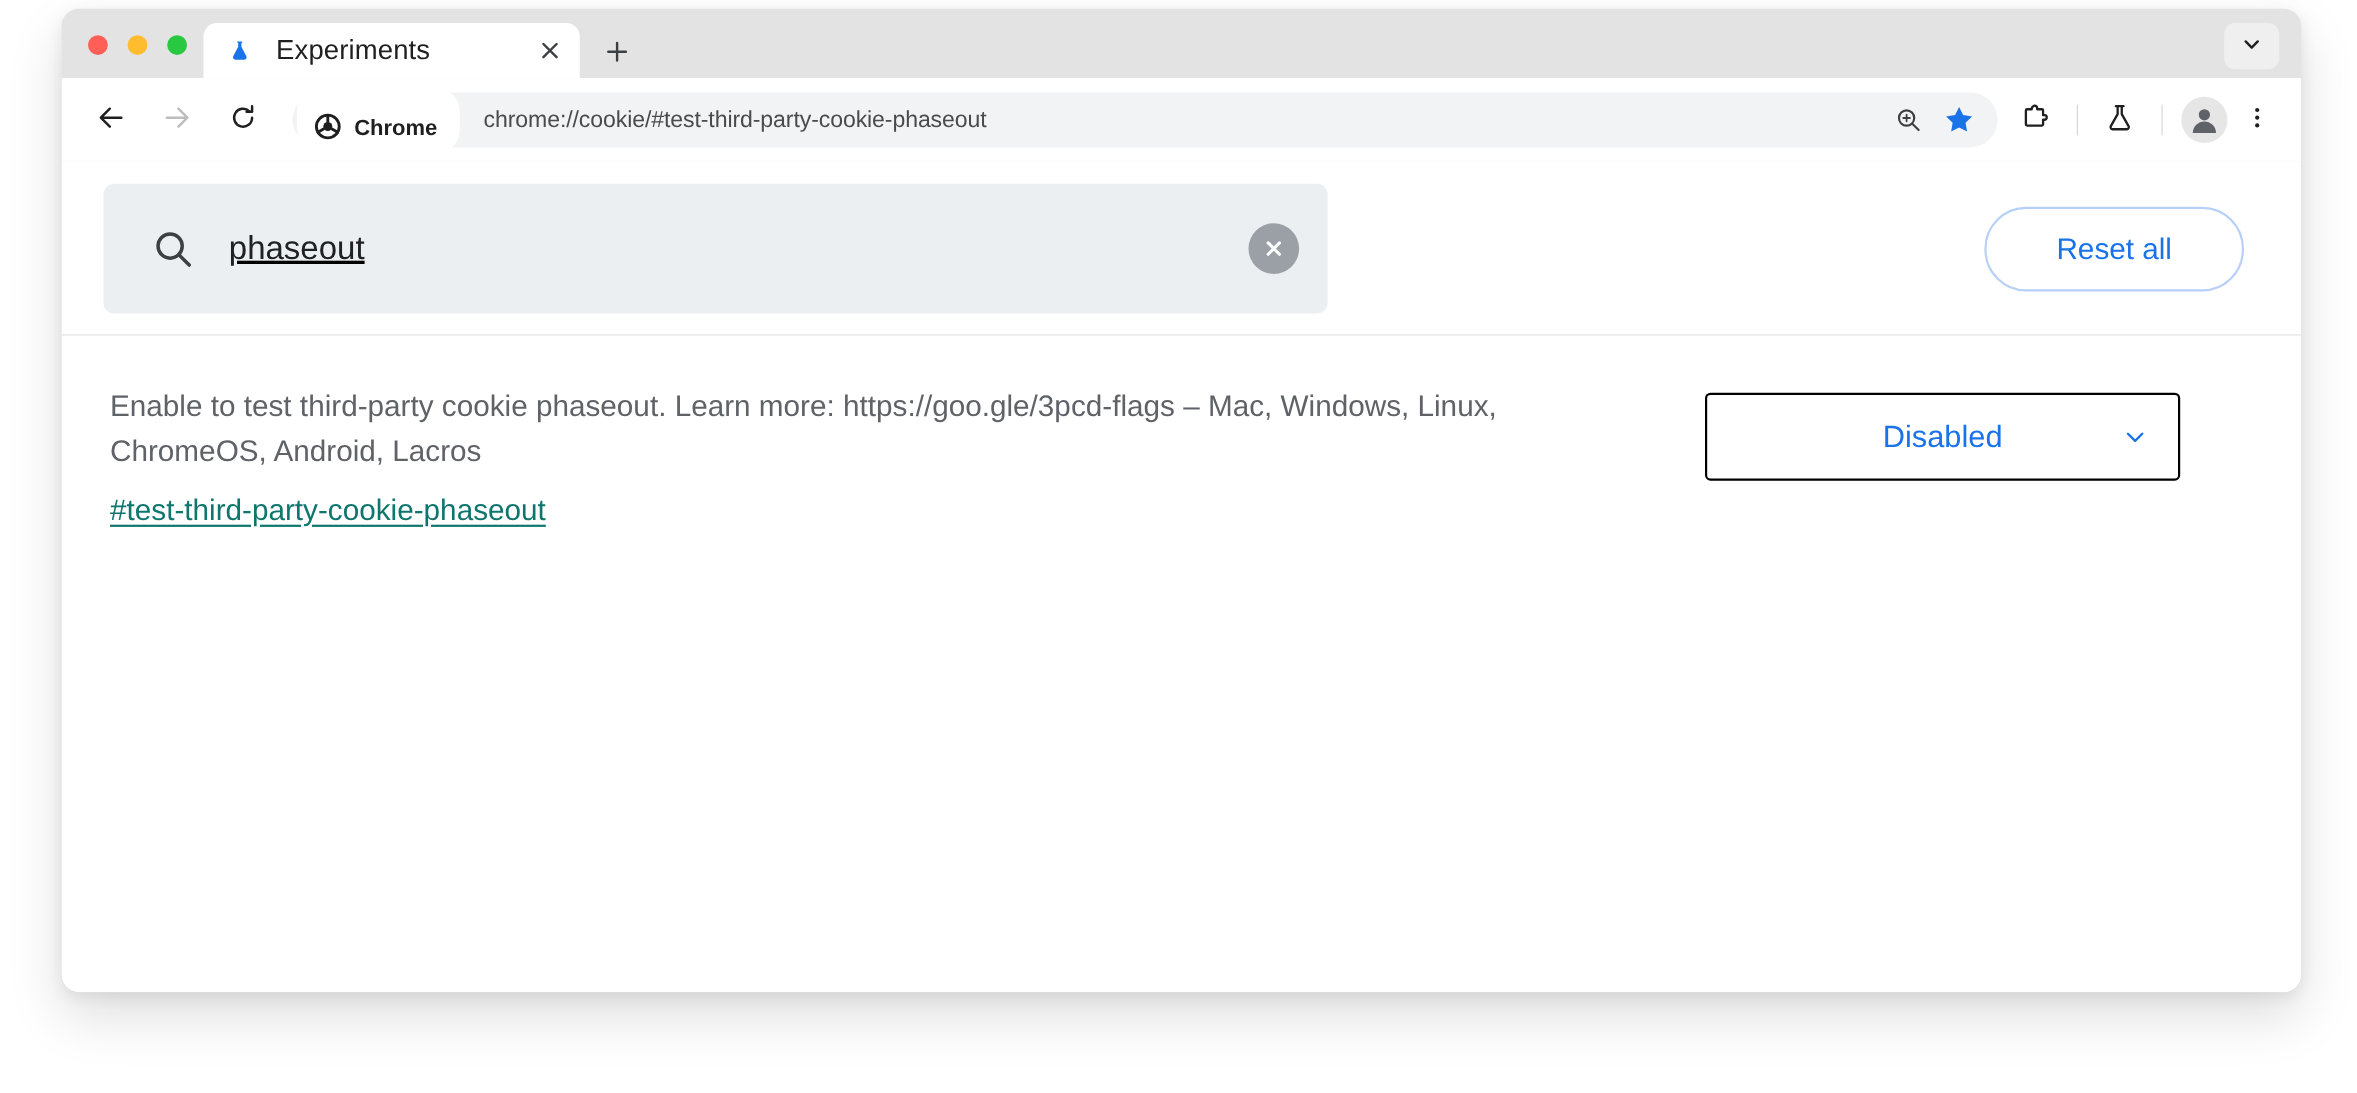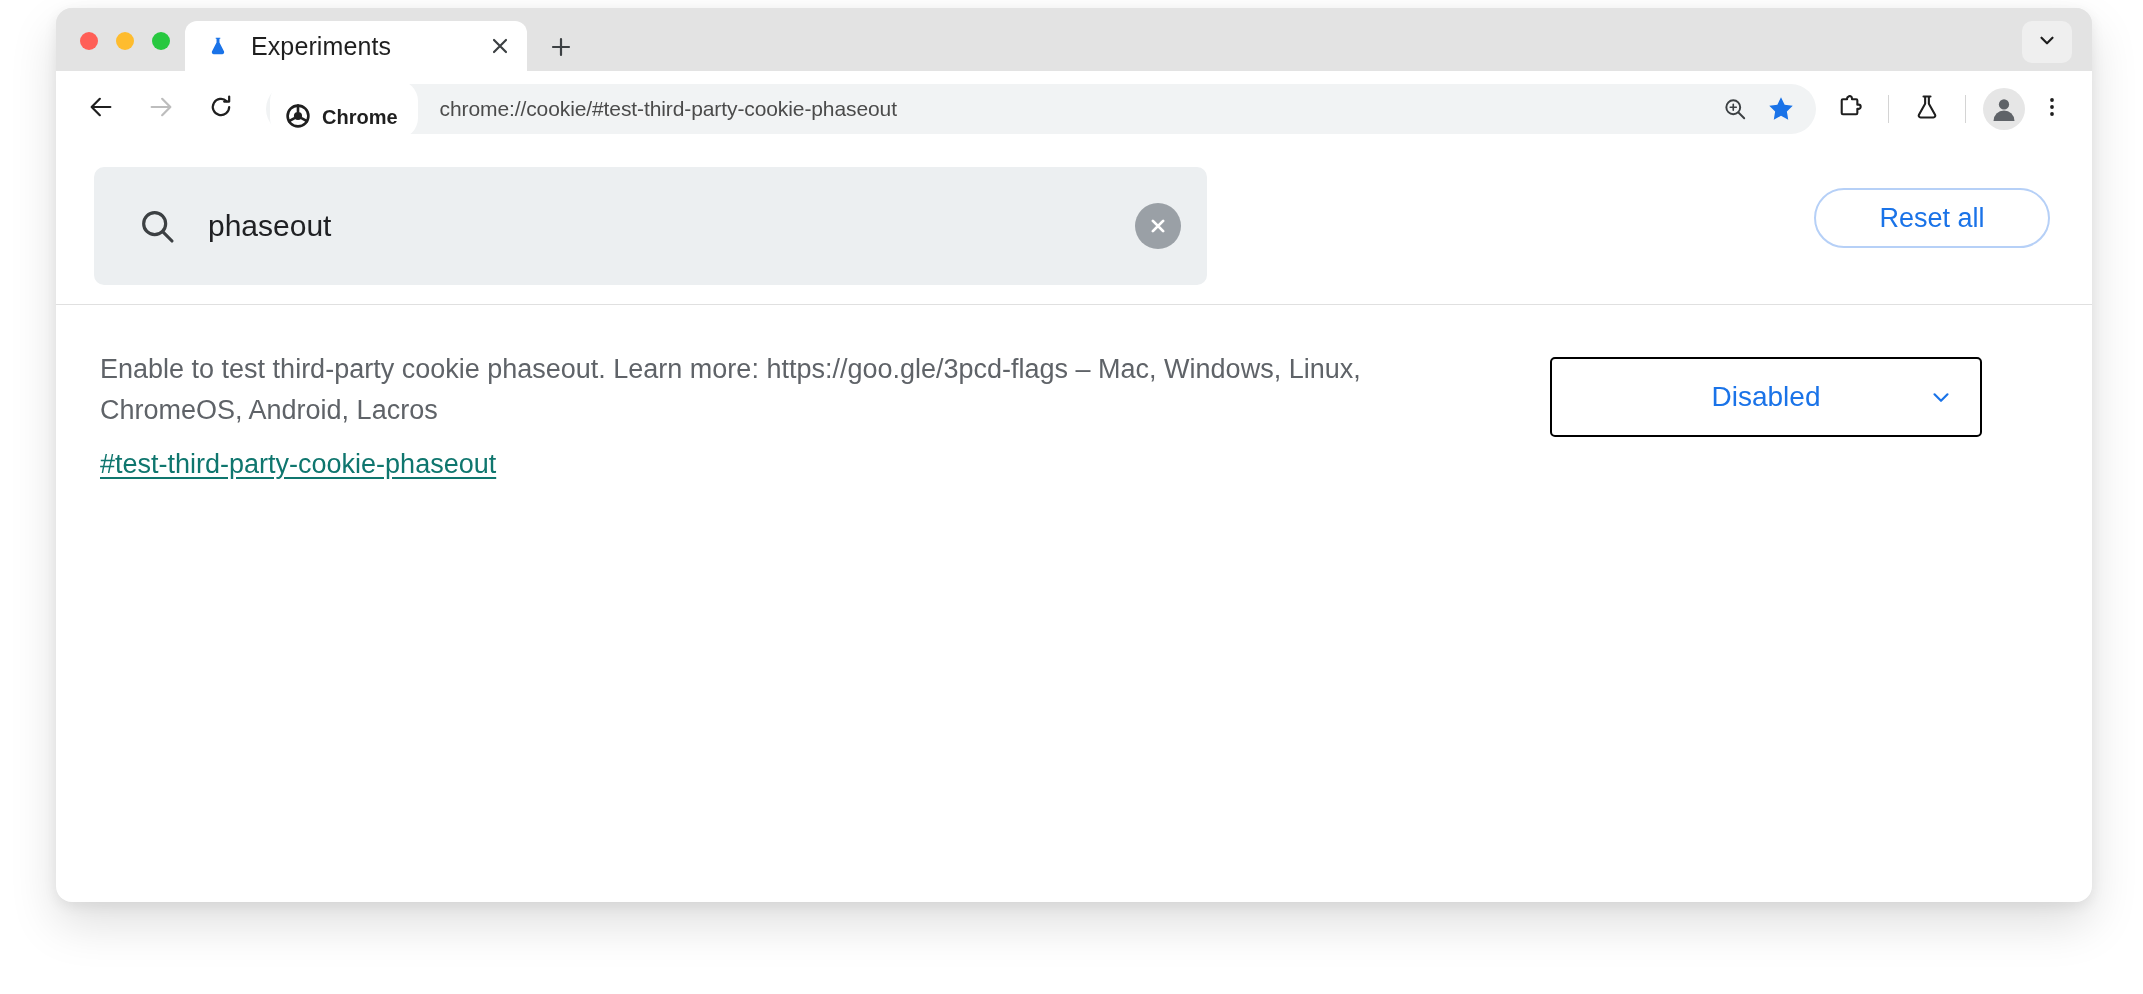--- a/index.html
+++ b/index.html
@@ -199,20 +199,21 @@
   .searchbox {
     margin-left: 38px;
     width: 1113px;
     height: 118px;
     background: #eceff1;
     border-radius: 10px;
     display: flex;
     align-items: center;
     box-sizing: border-box;
     padding: 0 26px;
+    text-decoration: underline;
   }
   .searchbox-icon {
     width: 46px; height: 46px;
     display: flex; align-items: center; justify-content: center;
     flex: 0 0 auto;
     margin-left: 14px;
   }
   .searchbox-input {
     flex: 1 1 auto;
     margin-left: 26px;
@@ -225,24 +226,24 @@
   }
   .searchbox-clear {
     width: 46px; height: 46px;
     border-radius: 50%;
     background: #9aa0a6;
     display: flex; align-items: center; justify-content: center;
     flex: 0 0 auto;
   }
   .reset-btn {
     position: absolute;
-    right: 42px;
+    right: 52px;
     top: 41px;
     width: 236px;
-    height: 60px;
+    height: 77px;
     border-radius: 38px;
     border: 2px solid #b6d0f7;
     background: #ffffff;
     color: #1a73e8;
     font-size: 27px;
     font-family: "Liberation Sans", sans-serif;
     display: flex;
     align-items: center;
     justify-content: center;
   }

